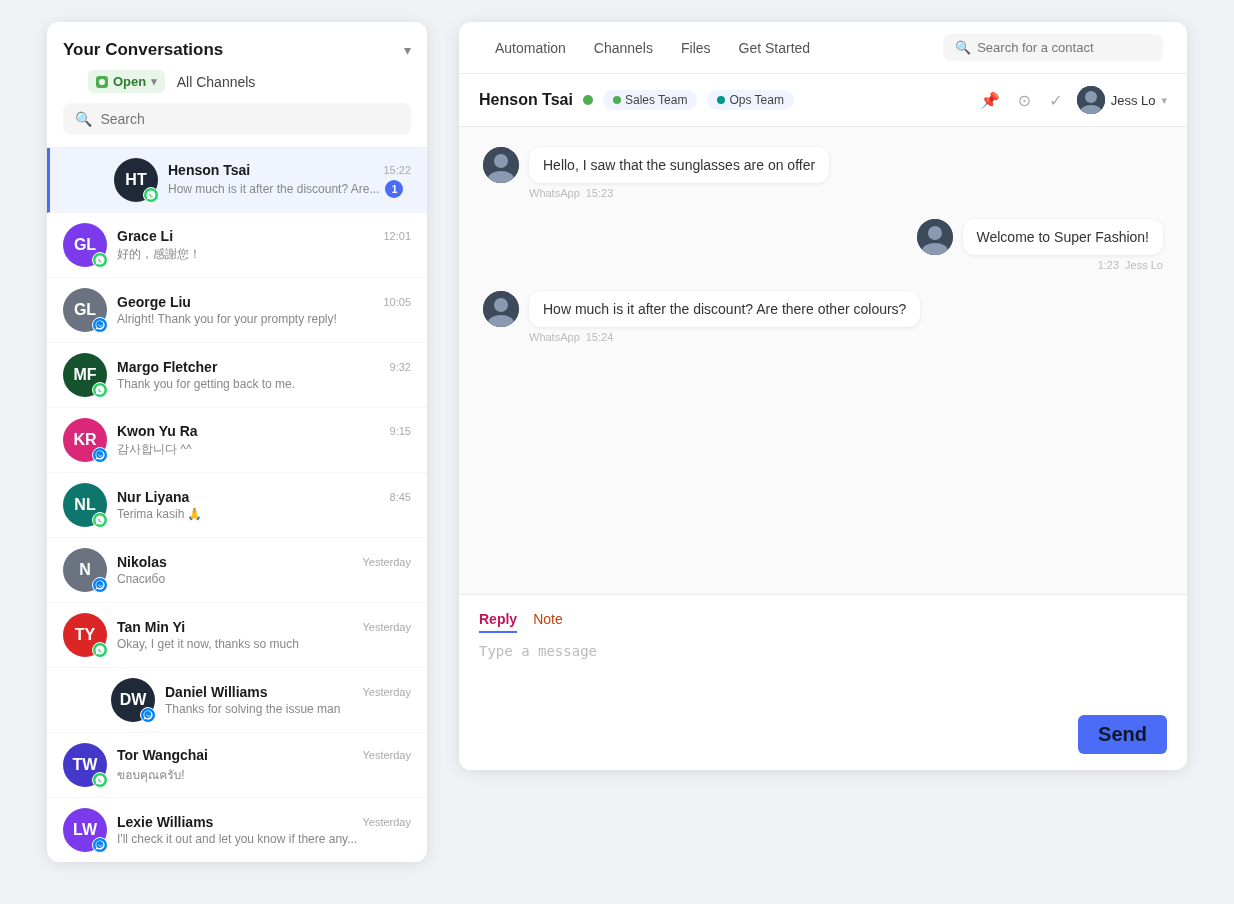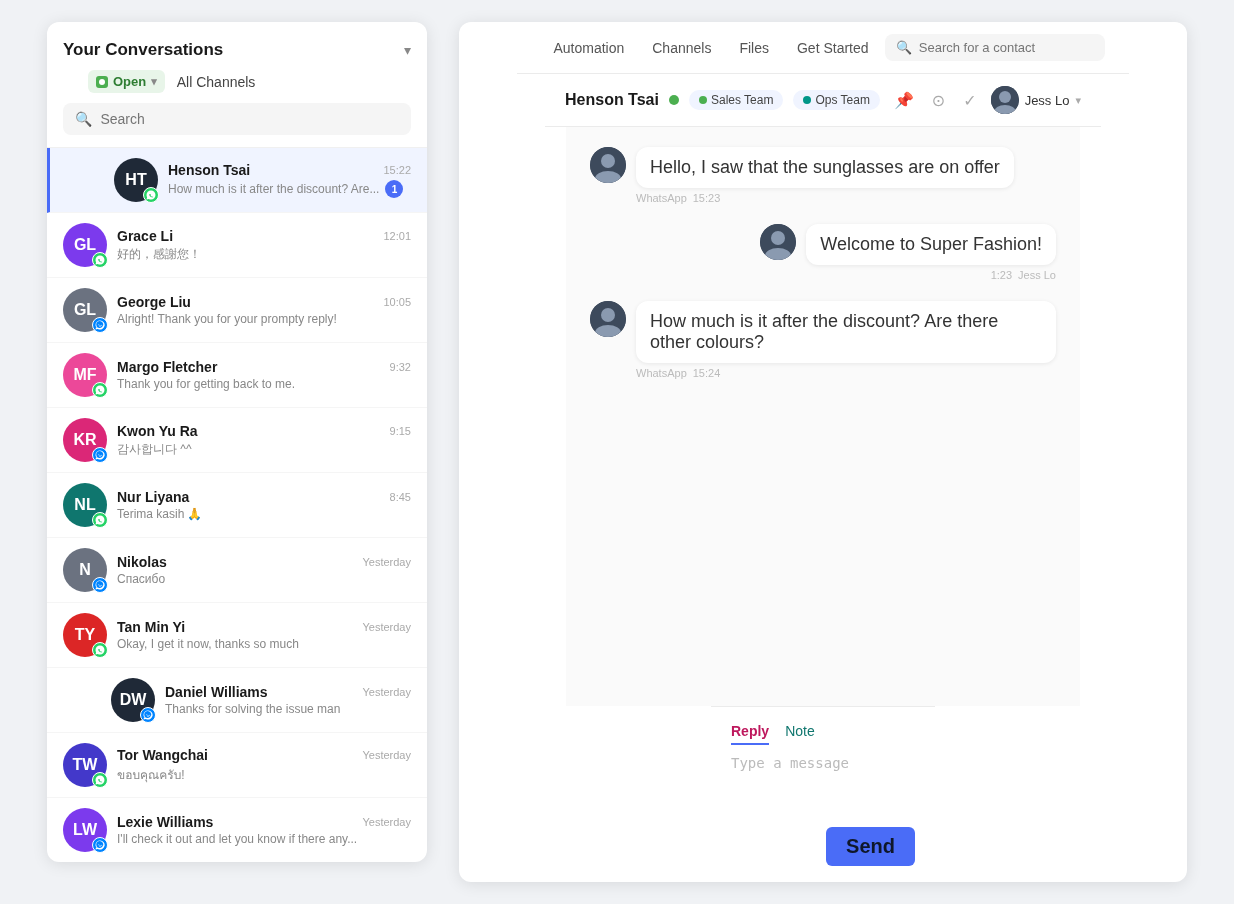--- a/index.html
+++ b/index.html
@@ -195,25 +195,24 @@
       font-weight: 700;
       flex-shrink: 0;
     }
 
     
     .right-panel {
       flex: 1;
       background: #fff;
       border-radius: 12px;
       box-shadow: 0 2px 16px rgba(0,0,0,0.1);
-      height: 860px;
+      height: 748px;
       display: flex;
       flex-direction: column;
       overflow: hidden;
-      align-items: center;
     }
     .top-nav {
       display: flex;
       align-items: center;
       padding: 0 24px;
       border-bottom: 1px solid #ebebeb;
       height: 52px;
       gap: 4px;
     }
     .nav-item {
@@ -328,21 +327,21 @@
       width: 36px; height: 36px;
       border-radius: 50%;
       background: #ccc;
       flex-shrink: 0;
       overflow: hidden;
     }
     .message-bubble {
       background: #fff;
       border-radius: 12px;
       padding: 10px 14px;
-      font-size: 18px;
+      font-size: 14px;
       color: #333;
       box-shadow: 0 1px 4px rgba(0,0,0,0.08);
       max-width: 420px;
     }
     .message-bubble.outgoing {
       background: #fff;
     }
     .message-meta {
       font-size: 11px;
       color: #bbb;
@@ -360,21 +359,21 @@
       padding: 16px 20px;
       background: #fff;
     }
     .reply-tabs {
       display: flex;
       gap: 16px;
       margin-bottom: 10px;
     }
     .reply-tab {
       font-size: 14px;
-      color: #0f766e;
+      color: #c2410c;
       cursor: pointer;
       padding-bottom: 4px;
     }
     .reply-tab.active {
       color: #be185d;
       border-bottom: 2px solid #4a6cf7;
       font-weight: 600;
     }
     .reply-input {
       width: 100%;
@@ -405,21 +404,21 @@
 
     
     .conversation-list::-webkit-scrollbar { width: 4px; }
     .conversation-list::-webkit-scrollbar-thumb { background: #ddd; border-radius: 2px; }
     .messages-area::-webkit-scrollbar { width: 4px; }
     .messages-area::-webkit-scrollbar-thumb { background: #ddd; border-radius: 2px; }
 
     
     .av-purple { background: #7c3aed; }
     .av-gray { background: #6b7280; }
-    .av-brown { background: #ec4899; text-align: right; }
+    .av-brown { background: #14532d; text-align: right; }
     .av-pink { background: #db2777; }
     .av-red { background: #dc2626; }
     .av-teal { background: #0f766e; }
     .av-dark { background: #1f2937; margin-left: 48px; }
     .av-indigo { background: #4338ca; }
   </style>
 </head>
 <body>
 
 <div class="app-container">

